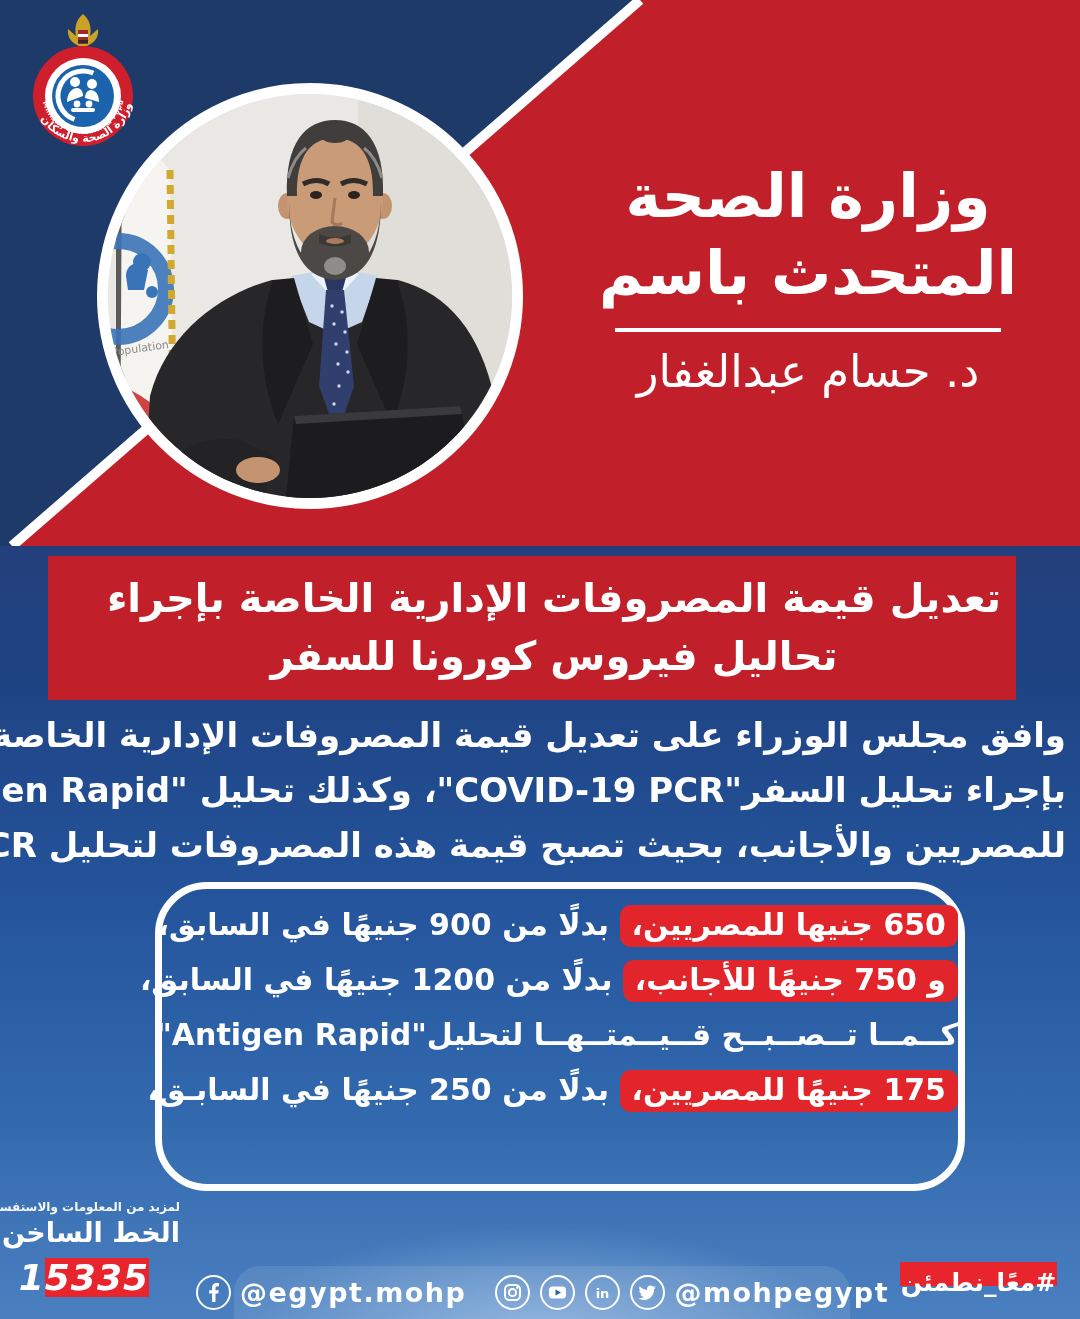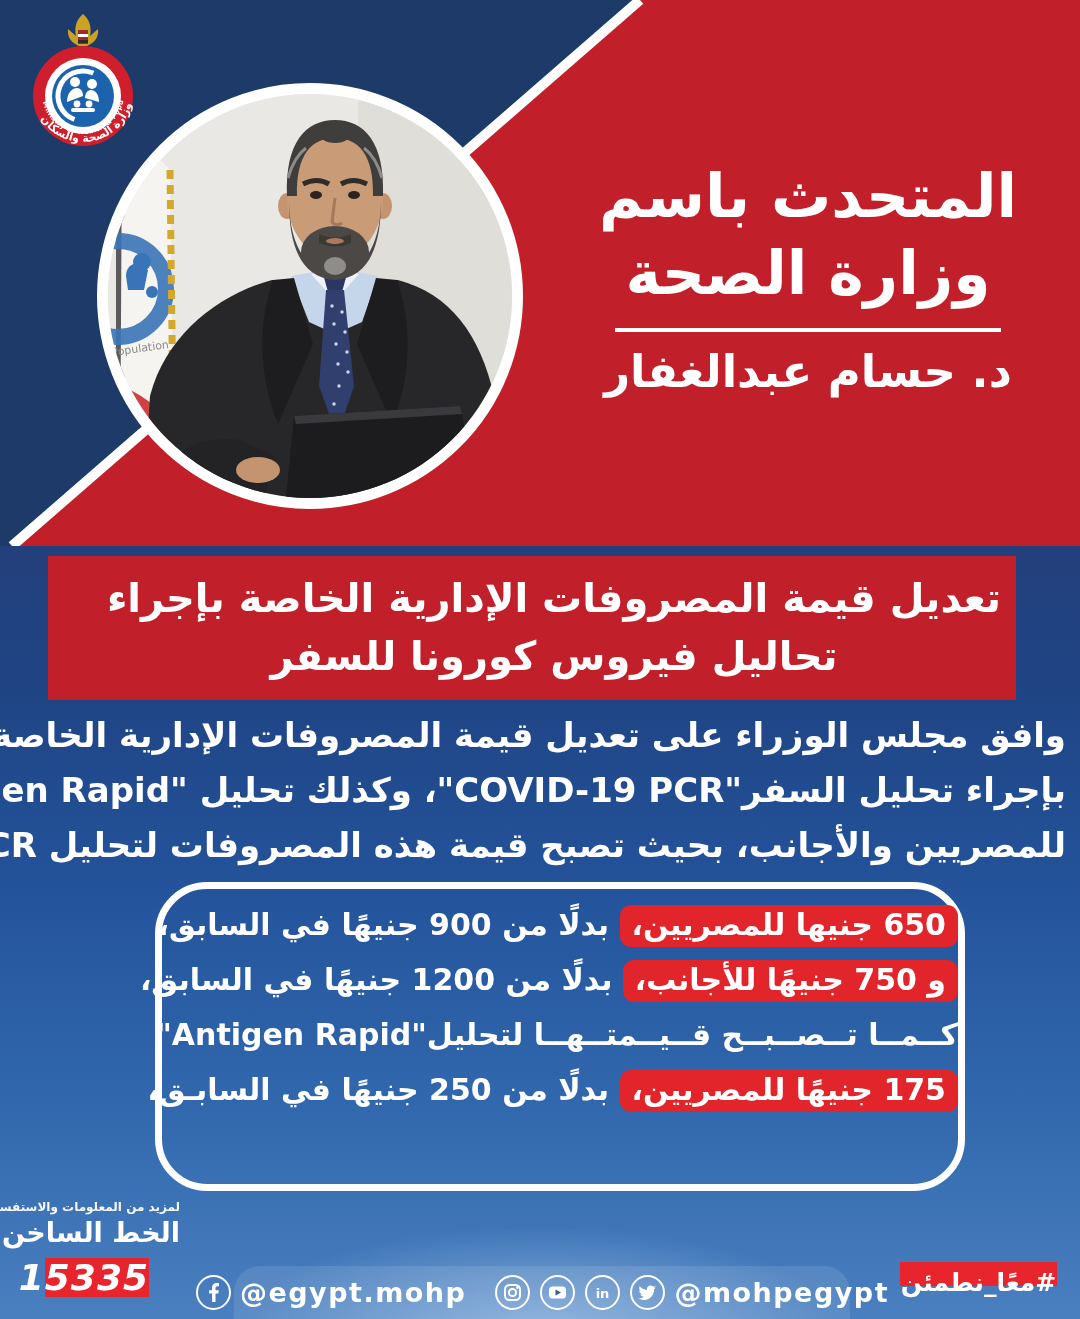--- a/index.html
+++ b/index.html
@@ -15,21 +15,21 @@
     position:absolute;left:97px;top:83px;width:404px;height:404px;
     border:11px solid #ffffff;border-radius:50%;overflow:hidden;
     background:#e9e8e4;z-index:3;
   }
   .ministry-logo{position:absolute;left:23px;top:10px;z-index:4;}
   .title-block{
     position:absolute;top:158px;right:62px;width:420px;text-align:center;z-index:2;
   }
   .title-line{font-size:60px;font-weight:bold;line-height:77px;white-space:nowrap;}
   .title-divider{width:386px;height:4px;background:#fff;margin:16px auto 12px auto;}
-  .speaker-name{font-size:45px;font-weight:bold;line-height:56px;white-space:nowrap;}
+  .speaker-name{font-size:45px;font-weight:normal;line-height:56px;white-space:nowrap;}
   
   .bottom-bg{
     position:absolute;left:0;top:546px;width:1080px;height:773px;
     background:
       radial-gradient(420px 150px at 50% 102%, rgba(196,221,247,.50), rgba(196,221,247,0) 72%),
       linear-gradient(180deg,#24407c 0%,#1f4484 18%,#24549c 46%,#3168ad 72%,#4a80c0 100%);
   }
   
   .red-banner{
     position:absolute;left:48px;top:556px;width:968px;height:144px;
@@ -194,22 +194,22 @@
           <path d="M186,322 L352,312 L354,320 L188,330 Z" fill="#3a3a3e"></path>
         </g>
         <g>
           <path d="M36,404 C58,358 92,340 132,346 L166,362 L156,404 Z" fill="#232326"></path>
           <ellipse cx="150" cy="376" rx="22" ry="13" fill="#c3946f"></ellipse>
         </g>
       </svg>
     </div>
 
     <div class="title-block" dir="rtl">
+      <div class="title-line">وزارة الصحة</div>
       <div class="title-line">المتحدث باسم</div>
-      <div class="title-line">وزارة الصحة</div>
       <div class="title-divider"></div>
       <div class="speaker-name">د. حسام عبدالغفار</div>
     </div>
   </div>
 
   <div class="bottom-bg"></div>
 
   <div class="red-banner" dir="rtl">
     <div class="b-line">تعديل قيمة المصروفات الإدارية الخاصة بإجراء</div>
     <div class="b-line">تحاليل فيروس كورونا للسفر</div>

